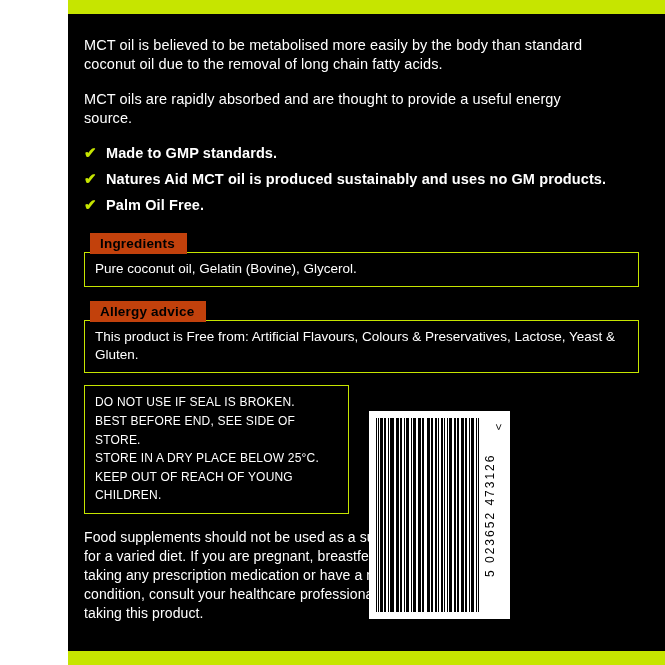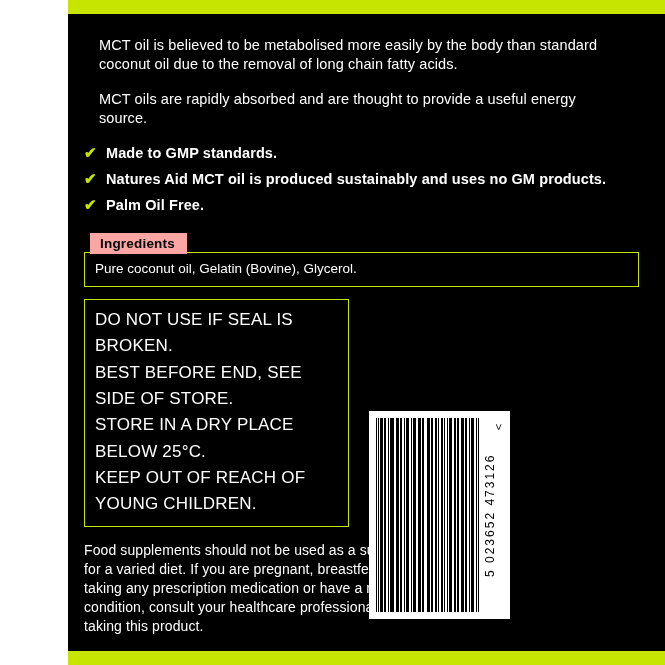--- a/index.html
+++ b/index.html
@@ -42,21 +42,21 @@
     left: 68px; top: 14px;
     width: 597px; height: 637px;
     background: #000000;
     color: #ffffff;
     padding: 22px 26px 10px 16px;
   }
   .para {
     color: #ffffff;
     font-size: 14.5px;
     line-height: 1.32;
-    margin: 0 0 16px 15px;
+    margin: 0 0 16px 0;
     letter-spacing: 0.1px;
     max-width: 500px;
   }
   .bullets {
     margin: 0 0 18px 0;
     padding: 0;
     list-style: none;
   }
   .bullet {
     display: flex;
@@ -75,40 +75,40 @@
     color: #ffffff;
     font-size: 14.5px;
     font-weight: bold;
     line-height: 1.2;
     letter-spacing: 0.1px;
   }
   
   .section { margin-bottom: 14px; }
   .sec-head {
     display: inline-block;
-    background: #fca5a5;
+    background: #c2410c;
     color: #000000;
     font-size: 13.5px;
     font-weight: bold;
     padding: 3px 12px 3px 10px;
     margin-left: 6px;
     letter-spacing: 0.2px;
   }
   .sec-box {
     border: 1.5px solid #c6e500;
     margin-top: -2px;
     padding: 7px 10px 8px 10px;
     font-size: 13.5px;
     line-height: 1.35;
     color: #ffffff;
   }
   .sec-box.narrow { width: 265px; }
   .storage-line {
     display: block;
-    font-size: 17px;
+    font-size: 12px;
     line-height: 1.55;
     letter-spacing: 0.2px;
   }
   
   .bottom-row {
     display: flex;
     align-items: flex-start;
     margin-top: 14px;
   }
   .disclaimer {
@@ -183,20 +183,24 @@
         <span class="tick">✔</span>
         <span class="bullet-text">Palm Oil Free.</span>
       </li>
     </ul>
 
     <div class="section">
       <div class="sec-head">Ingredients</div>
       <div class="sec-box">Pure coconut oil, Gelatin (Bovine), Glycerol.</div>
     </div>
 
+    <div class="section">
+      <div class="sec-head">Allergy advice</div>
+      <div class="sec-box">This product is Free from: Artificial Flavours, Colours &amp; Preservatives, Lactose, Yeast &amp; Gluten.</div>
+    </div>
 
     <div class="section">
       <div class="sec-box narrow">
         <span class="storage-line">DO NOT USE IF SEAL IS BROKEN.</span>
         <span class="storage-line">BEST BEFORE END, SEE SIDE OF STORE.</span>
         <span class="storage-line">STORE IN A DRY PLACE BELOW 25°C.</span>
         <span class="storage-line">KEEP OUT OF REACH OF YOUNG CHILDREN.</span>
       </div>
     </div>
 

